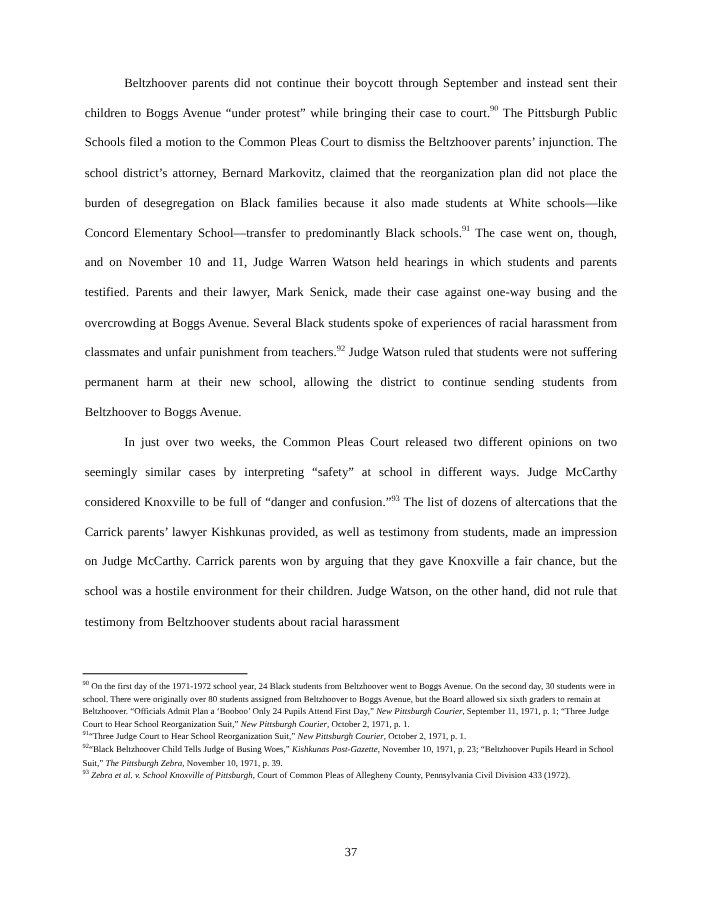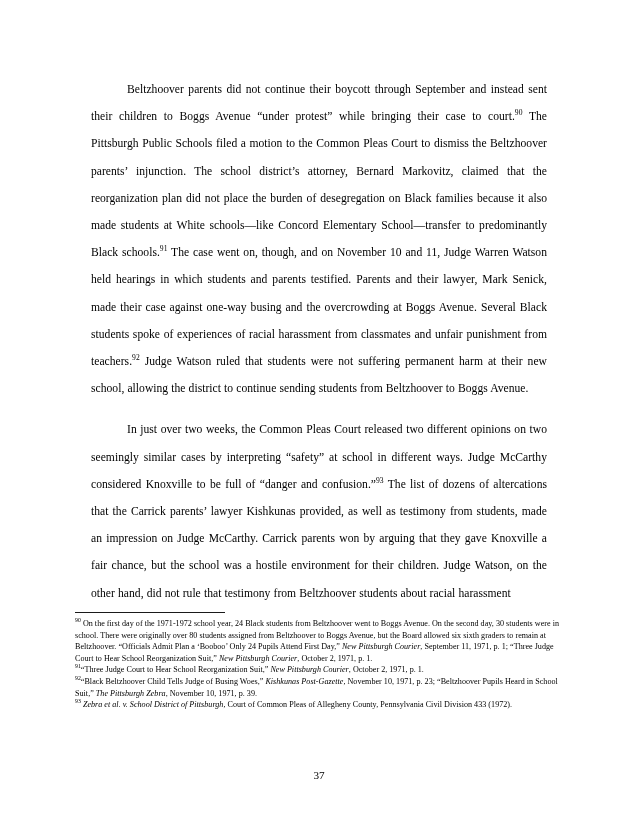--- a/index.html
+++ b/index.html
@@ -23,21 +23,21 @@
     position: absolute;
     left: 77px;
     top: 62px;
     width: 484px;
   }
   .para {
     font-size: 11.6px;
     line-height: 27.2px;
     text-align: justify;
     text-indent: 36px;
-    margin: 14px;
+    margin: 0;
     letter-spacing: 0.02px;
     word-spacing: 0.2px;
   }
   .para + .para {
     margin-top: 0;
   }
   sup.fn {
     font-size: 7.6px;
     vertical-align: super;
     line-height: 0;
@@ -89,18 +89,18 @@
   <div class="body-area">
     <p class="para" id="paragraph-1">Beltzhoover parents did not continue their boycott through September and instead sent their children to Boggs Avenue “under protest” while bringing their case to court.<sup class="fn">90</sup>  The Pittsburgh Public Schools filed a motion to the Common Pleas Court to dismiss the Beltzhoover parents’ injunction.  The school district’s attorney, Bernard Markovitz, claimed that the reorganization plan did not place the burden of desegregation on Black families because it also made students at White schools—like Concord Elementary School—transfer to predominantly Black schools.<sup class="fn">91</sup>  The case went on, though, and on November 10 and 11, Judge Warren Watson held hearings in which students and parents testified.  Parents and their lawyer, Mark Senick, made their case against one-way busing and the overcrowding at Boggs Avenue.  Several Black students spoke of experiences of racial harassment from classmates and unfair punishment from teachers.<sup class="fn">92</sup>  Judge Watson ruled that students were not suffering permanent harm at their new school, allowing the district to continue sending students from Beltzhoover to Boggs Avenue.</p>
     <p class="para" id="paragraph-2">In just over two weeks, the Common Pleas Court released two different opinions on two seemingly similar cases by interpreting “safety” at school in different ways.  Judge McCarthy considered Knoxville to be full of “danger and confusion.”<sup class="fn">93</sup>  The list of dozens of altercations that the Carrick parents’ lawyer Kishkunas provided, as well as testimony from students, made an impression on Judge McCarthy.  Carrick parents won by arguing that they gave Knoxville a fair chance, but the school was a hostile environment for their children.  Judge Watson, on the other hand, did not rule that testimony from Beltzhoover students about racial harassment</p>
   </div>
 
   <div class="footnote-area">
     <hr class="fn-rule">
     <p class="fn-item" id="footnote-90"><sup>90</sup> On the first day of the 1971-1972 school year, 24 Black students from Beltzhoover went to Boggs Avenue.  On the second day, 30 students were in school.  There were originally over 80 students assigned from Beltzhoover to Boggs Avenue, but the Board allowed six sixth graders to remain at Beltzhoover.  “Officials Admit Plan a ‘Booboo’ Only 24 Pupils Attend First Day,” <i>New Pittsburgh Courier</i>, September 11, 1971, p. 1; “Three Judge Court to Hear School Reorganization Suit,” <i>New Pittsburgh Courier</i>, October 2, 1971, p. 1.</p>
     <p class="fn-item" id="footnote-91"><sup>91</sup>“Three Judge Court to Hear School Reorganization Suit,” <i>New Pittsburgh Courier</i>, October 2, 1971, p. 1.</p>
     <p class="fn-item" id="footnote-92"><sup>92</sup>“Black Beltzhoover Child Tells Judge of Busing Woes,” <i>Kishkunas Post-Gazette</i>, November 10, 1971, p. 23; “Beltzhoover Pupils Heard in School Suit,” <i>The Pittsburgh Zebra</i>, November 10, 1971, p. 39.</p>
-    <p class="fn-item" id="footnote-93"><sup>93</sup><i> Zebra et al. v. School District of Pittsburgh</i>, Court of Common Pleas of Allegheny County, Pennsylvania Civil Division 433 (1972).</p>
+    <p class="fn-item" id="footnote-93"><sup>93</sup><i> Zebra et al. v. School Knoxville of Pittsburgh</i>, Court of Common Pleas of Allegheny County, Pennsylvania Civil Division 433 (1972).</p>
   </div>
 
   <div class="page-number">37</div>
 
 </div>
 
 </body></html>

